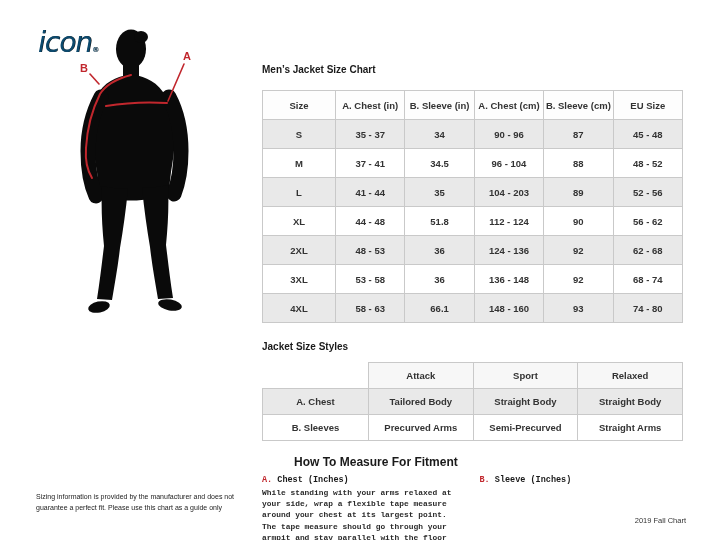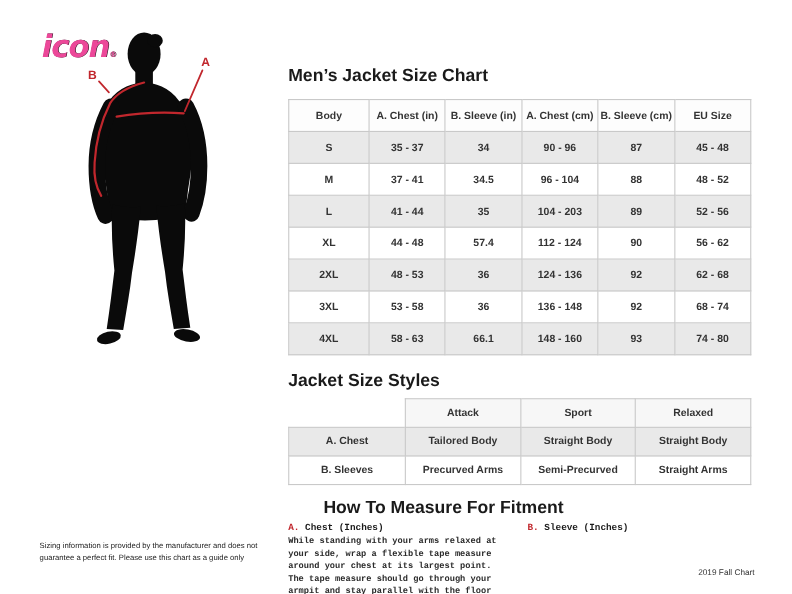--- a/index.html
+++ b/index.html
@@ -1,35 +1,35 @@
 <!DOCTYPE html>
 <html><head>
 <meta charset="utf-8">
 <style>
   * { margin:0; padding:0; box-sizing:border-box; }
   html,body { width:720px; height:540px; background:#fff; overflow:hidden;
               font-family:"Liberation Sans", sans-serif; color:#222; }
   body { position:relative; }
 
   
-  .logo { position:absolute; left:38px; top:26px; font-style:italic; font-weight:bold;
-          font-size:28px; letter-spacing:-1px; color:#ec4899;
+  .logo { position:absolute; left:38px; top:26px; font-style:italic; font-weight:normal;
+          font-size:28px; letter-spacing:-1px; color:#0c4a6e;
           text-shadow:0.5px 0 #0b0b0b; font-family:"DejaVu Sans", sans-serif; }
   .logo sup { font-size:7px; font-style:normal; letter-spacing:0; vertical-align:baseline; }
 
   
   .figure-wrap { position:absolute; left:0; top:0; width:260px; height:420px; }
 
   
   .content { position:absolute; left:262px; top:63px; width:421px; }
   h1.section-title, h2.section-title, h3.section-title {
-      font-size:16px; line-height:14px; font-weight:bold; color:#1a1a1a; }
+      font-size:10px; line-height:14px; font-weight:bold; color:#1a1a1a; }
   h1.section-title { margin-bottom:13px; }
   h2.section-title { margin-top:17px; margin-bottom:8px; }
-  h3.section-title { margin-top:14px; margin-bottom:6px; font-size:16px;padding-left:32px; }
+  h3.section-title { margin-top:14px; margin-bottom:6px; font-size:12px;padding-left:32px; }
 
   table { border-collapse:collapse; width:421px; table-layout:fixed; }
   th, td { border:1px solid #c9c9c9; text-align:center; vertical-align:middle;
            font-size:9.5px; font-weight:bold; color:#333; }
   .size-table th { height:29px; background:#fdfdfd; }
   .size-table td { height:29px; }
   .size-table tbody tr:nth-child(odd) td { background:#e9e9e9; }
   .size-table th:first-child { width:73px; }
 
   .styles-table th, .styles-table td { height:26px; }
@@ -106,21 +106,21 @@
   </svg>
 </div>
 
 <div class="content">
 
   <h1 class="section-title">Men’s Jacket Size Chart</h1>
 
   <table class="size-table">
     <thead>
       <tr>
-          <th>Body</th>
+          <th>Size</th>
           <th>A. Chest (in)</th>
           <th>B. Sleeve (in)</th>
           <th>A. Chest (cm)</th>
           <th>B. Sleeve (cm)</th>
           <th>EU Size</th>
         </tr>
     </thead>
     <tbody>
         <tr>
           <td>S</td>
@@ -142,21 +142,21 @@
           <td>L</td>
           <td>41 - 44</td>
           <td>35</td>
           <td>104 - 203</td>
           <td>89</td>
           <td>52 - 56</td>
         </tr>
         <tr>
           <td>XL</td>
           <td>44 - 48</td>
-          <td>57.4</td>
+          <td>51.8</td>
           <td>112 - 124</td>
           <td>90</td>
           <td>56 - 62</td>
         </tr>
         <tr>
           <td>2XL</td>
           <td>48 - 53</td>
           <td>36</td>
           <td>124 - 136</td>
           <td>92</td>

